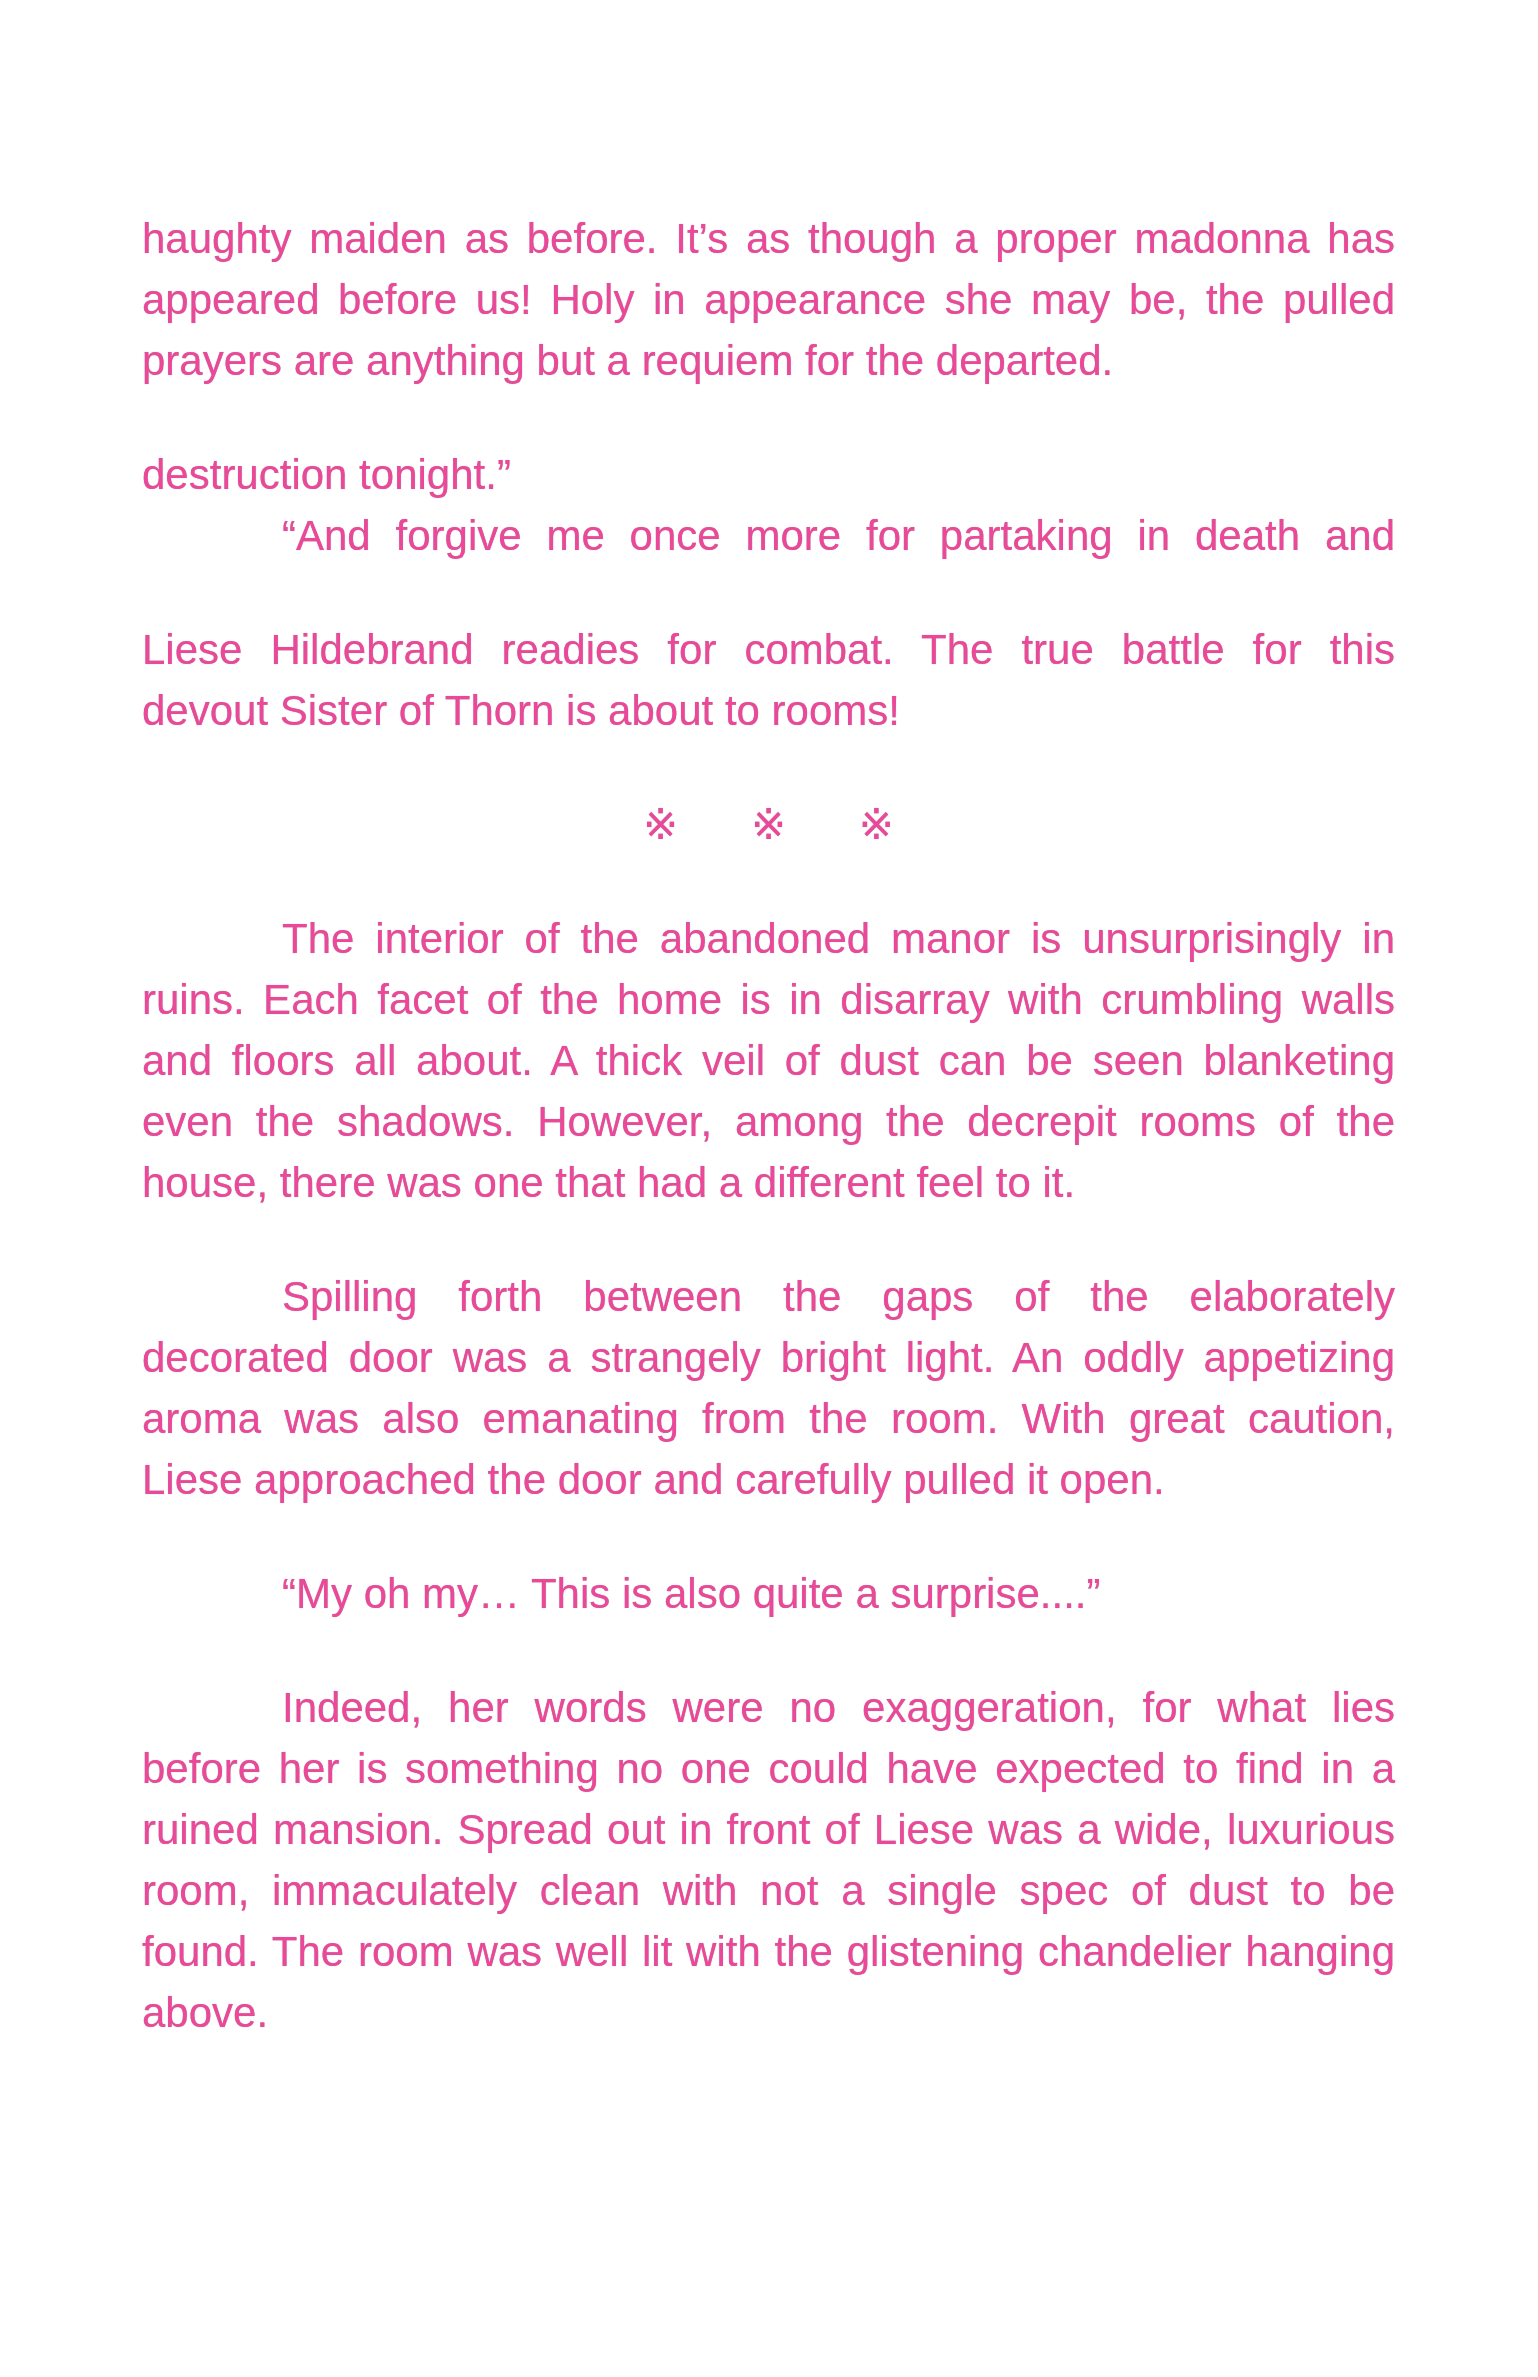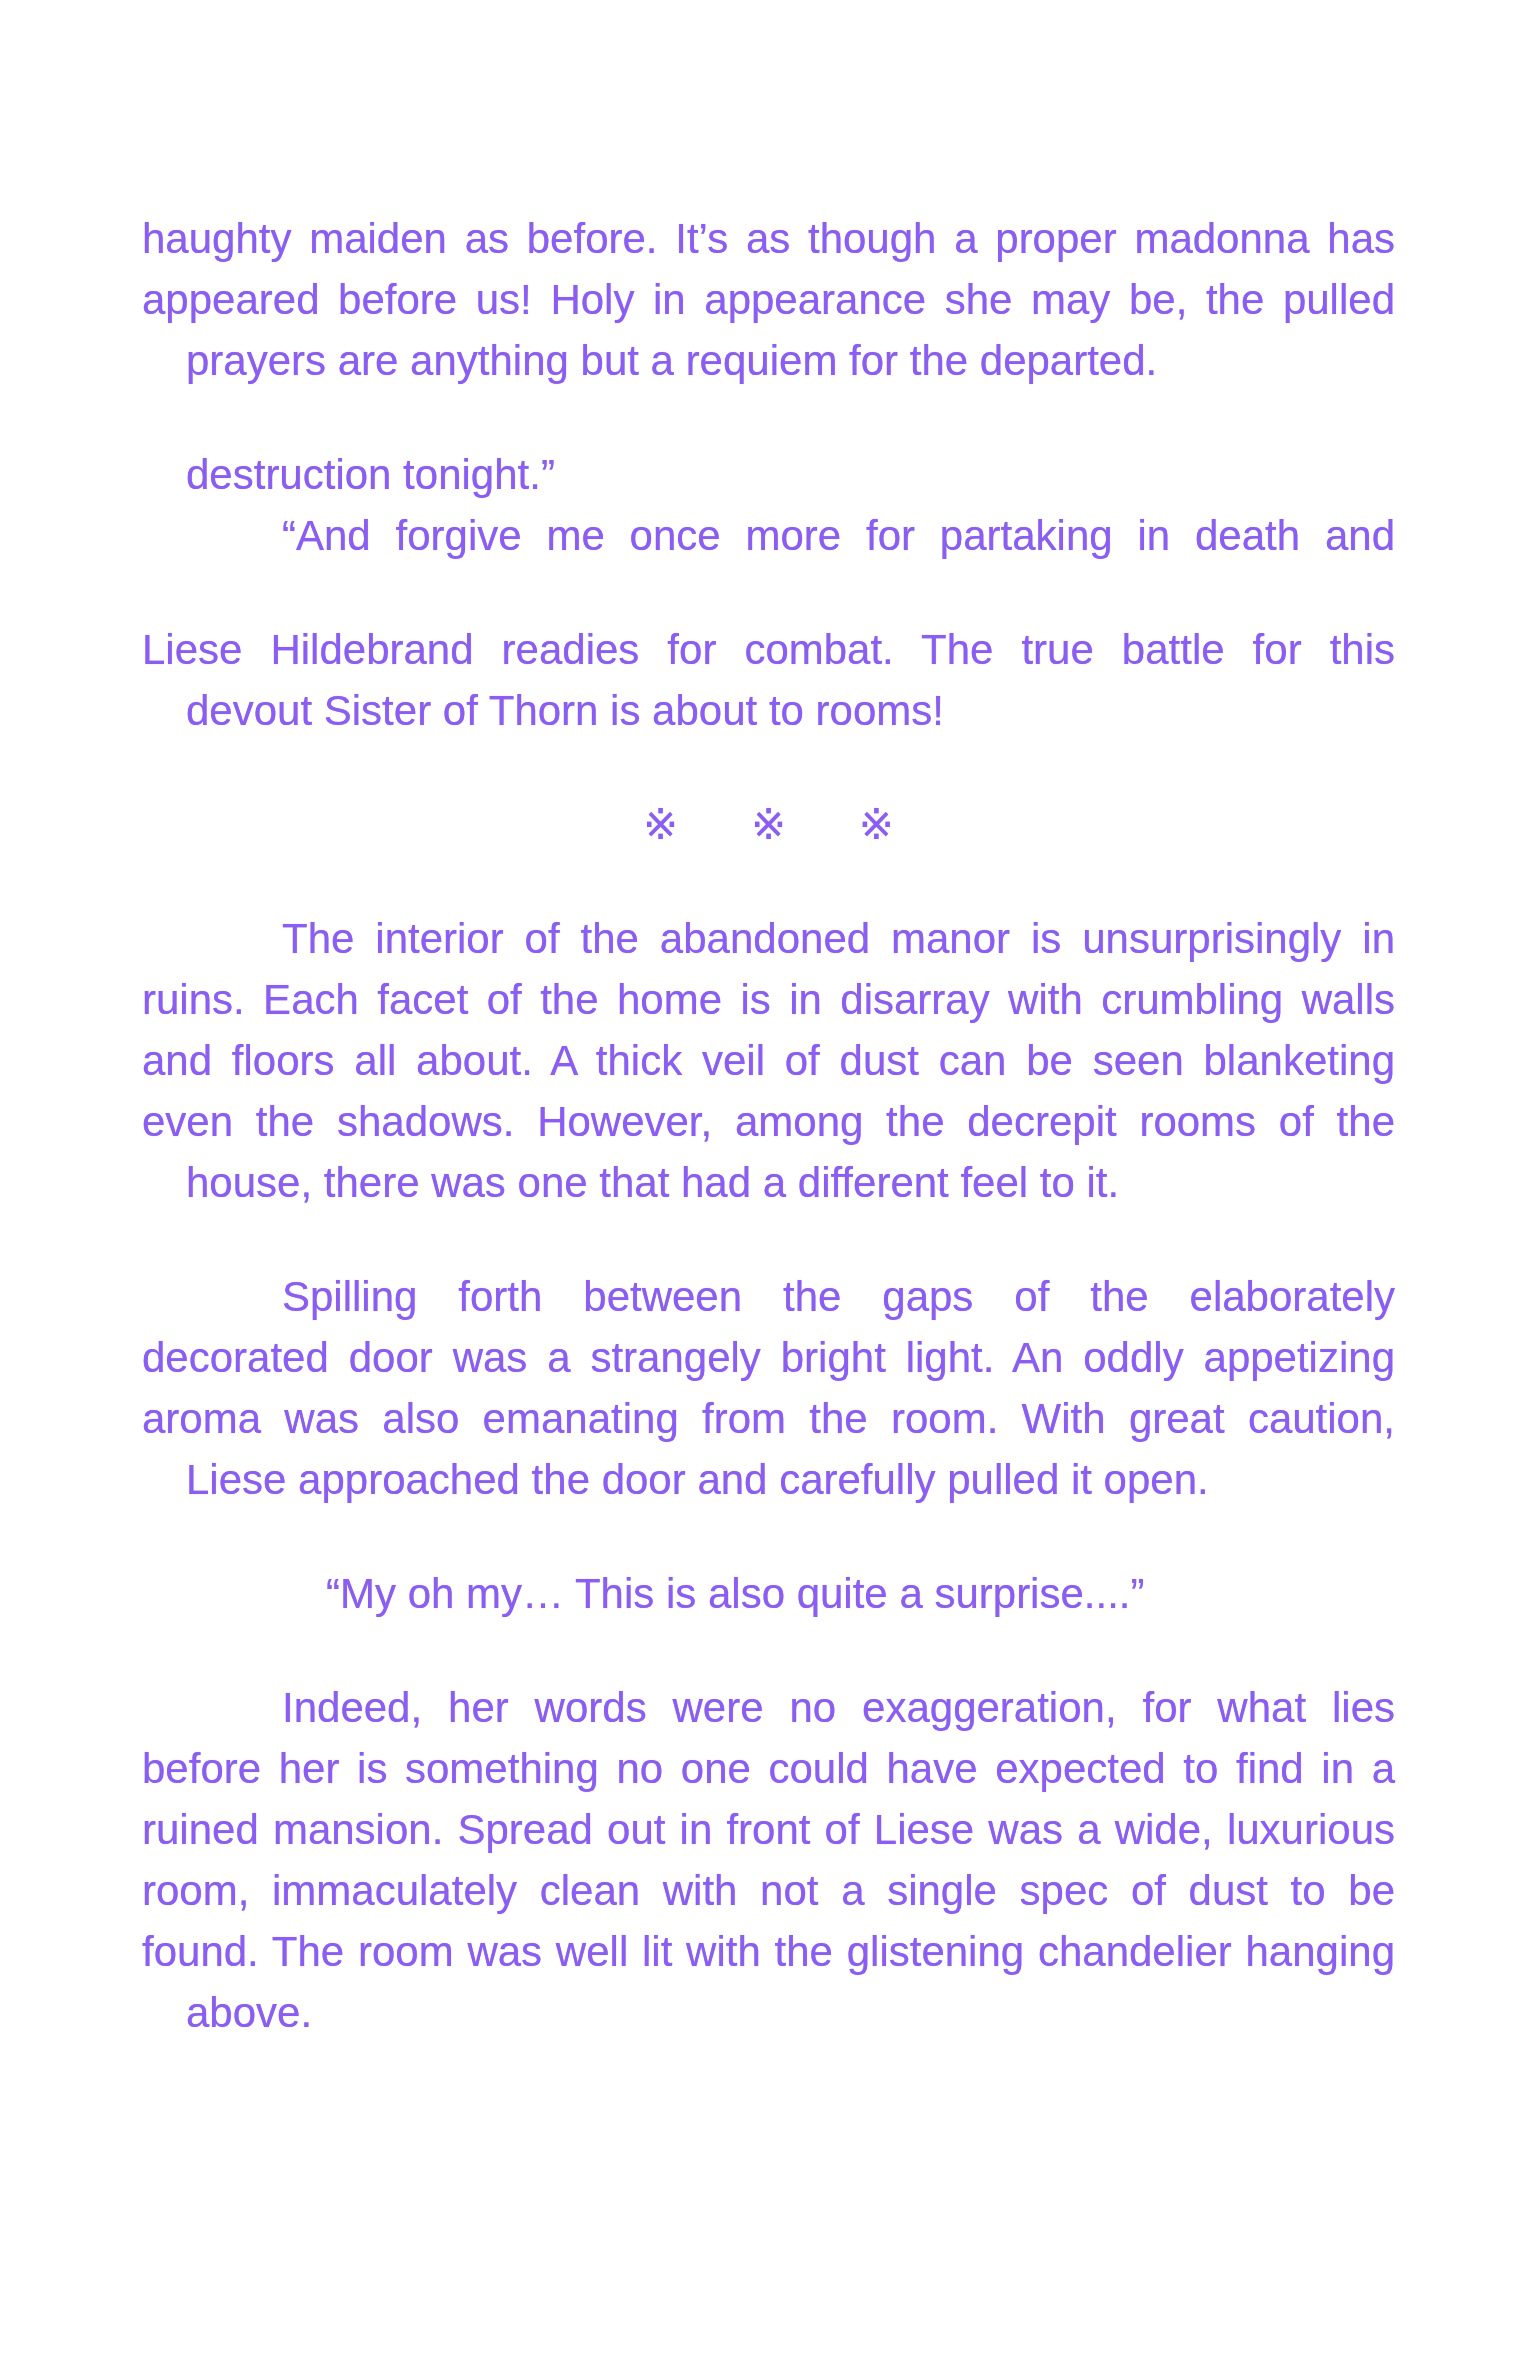--- a/index.html
+++ b/index.html
@@ -11,37 +11,36 @@
     width: 1538px;
     height: 2377px;
     overflow: hidden;
   }
   .page {
     box-sizing: border-box;
     width: 1538px;
     height: 2377px;
     padding: 208px 143px 0 142px;
     background: #ffffff;
-    color: #8b5cf6;
+    color: #ec4899;
     font-family: "Liberation Sans", "DejaVu Sans", sans-serif;
     font-size: 42px;
     line-height: 61px;
     text-shadow: 0 0 0.9px rgba(0,0,0,0.40);
   }
   .para {
     margin: 0 0 53px 0;
     padding: 0;
   }
   .line {
     text-align: justify;
     text-align-last: justify;
   }
   .line.last {
     text-align-last: left;
-    margin-left: 44px;
   }
   .line.ind {
     padding-left: 140px;
   }
   .divider {
     margin: 0 0 53px 0;
     text-align: center;
     word-spacing: 61px;
   }
 </style>

